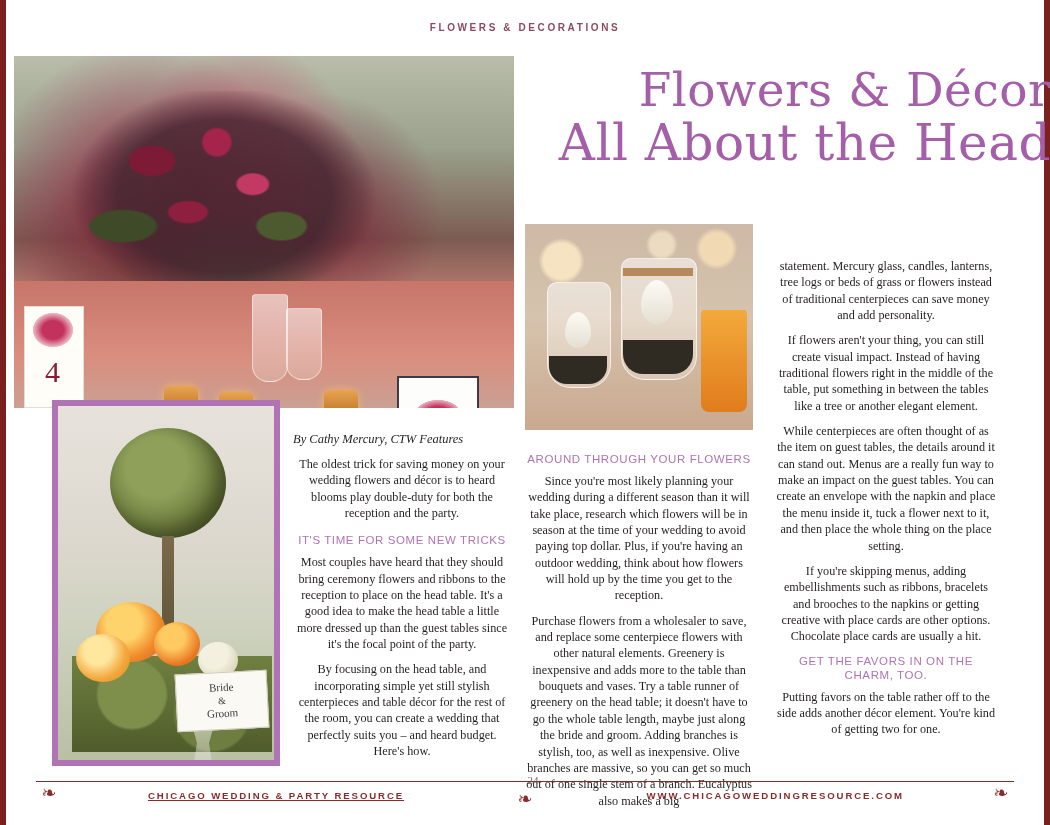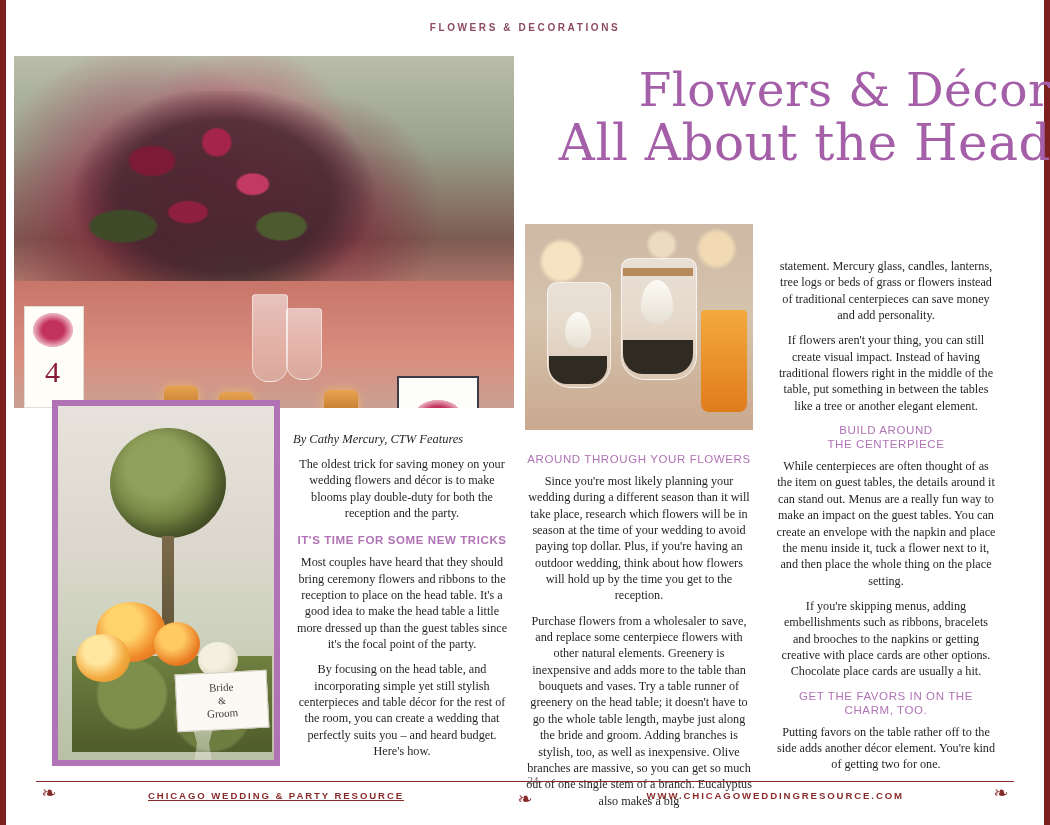--- a/index.html
+++ b/index.html
@@ -195,21 +195,21 @@
   }
   .col p{margin:0 0 9px 0;}
   .col1{left:287px;top:456px;width:218px;}
   .col2{left:519px;top:448px;width:228px;}
   .col3{left:770px;top:258px;width:220px;}
   .subhead{
     font-family:"Liberation Sans", sans-serif;
     color:#b073b5;font-size:11.5px;letter-spacing:.6px;
     margin:4px 0 7px 0;line-height:1.22;
   }
-  .col1 .subhead{margin-top:12px;font-weight:bold;}
+  .col1 .subhead{margin-top:12px;}
   
   .footrule{
     position:absolute;left:30px;right:30px;top:781px;height:1px;background:#8a2b2b;
   }
   .footer{
     position:absolute;left:0;top:786px;width:100%;height:30px;
     font-family:"Liberation Sans", sans-serif;
     font-size:9.6px;letter-spacing:1.9px;color:#8a2b2b;font-weight:600;
   }
   .foot-left{position:absolute;left:142px;top:4px;text-decoration:underline;}
@@ -275,37 +275,35 @@
   </div>
 
   <div class="title">
     <div class="l1">Flowers &amp; Décor</div>
     <div class="l2">All About the Head</div>
   </div>
 
   <div class="byline">By Cathy Mercury, CTW Features</div>
 
   <div class="col col1">
-    <p>The oldest trick for saving money on your wedding flowers and décor is to make blooms play double-duty for both the reception and the party.</p>
+    <p>The oldest trick for saving money on your wedding flowers and décor is to heard blooms play double-duty for both the reception and the party.</p>
     <div class="subhead">IT'S TIME FOR SOME NEW TRICKS</div>
     <p>Most couples have heard that they should bring ceremony flowers and ribbons to the reception to place on the head table. It's a good idea to make the head table a little more dressed up than the guest tables since it's the focal point of the party.</p>
     <p>By focusing on the head table, and incorporating simple yet still stylish centerpieces and table décor for the rest of the room, you can create a wedding that perfectly suits you – and heard budget. Here's how.</p>
   </div>
 
   <div class="col col2">
     <div class="subhead">AROUND THROUGH YOUR FLOWERS</div>
     <p>Since you're most likely planning your wedding during a different season than it will take place, research which flowers will be in season at the time of your wedding to avoid paying top dollar. Plus, if you're having an outdoor wedding, think about how flowers will hold up by the time you get to the reception.</p>
     <p>Purchase flowers from a wholesaler to save, and replace some centerpiece flowers with other natural elements. Greenery is inexpensive and adds more to the table than bouquets and vases. Try a table runner of greenery on the head table; it doesn't have to go the whole table length, maybe just along the bride and groom. Adding branches is stylish, too, as well as inexpensive. Olive branches are massive, so you can get so much out of one single stem of a branch. Eucalyptus also makes a big</p>
   </div>
 
   <div class="col col3">
     <p>statement. Mercury glass, candles, lanterns, tree logs or beds of grass or flowers instead of traditional centerpieces can save money and add personality.</p>
     <p>If flowers aren't your thing, you can still create visual impact. Instead of having traditional flowers right in the middle of the table, put something in between the tables like a tree or another elegant element.</p>
-    <div class="subhead" style="white-space:pre-line">BUILD AROUND
-THE CENTERPIECE</div>
     <p>While centerpieces are often thought of as the item on guest tables, the details around it can stand out. Menus are a really fun way to make an impact on the guest tables. You can create an envelope with the napkin and place the menu inside it, tuck a flower next to it, and then place the whole thing on the place setting.</p>
     <p>If you're skipping menus, adding embellishments such as ribbons, bracelets and brooches to the napkins or getting creative with place cards are other options. Chocolate place cards are usually a hit.</p>
     <div class="subhead" style="white-space:pre-line">GET THE FAVORS IN ON THE
 CHARM, TOO.</div>
     <p>Putting favors on the table rather off to the side adds another décor element. You're kind of getting two for one.</p>
   </div>
 
   <div class="footrule"></div>
   <div class="orn orn-l">❧</div>
   <div class="orn orn-r">❧</div>

